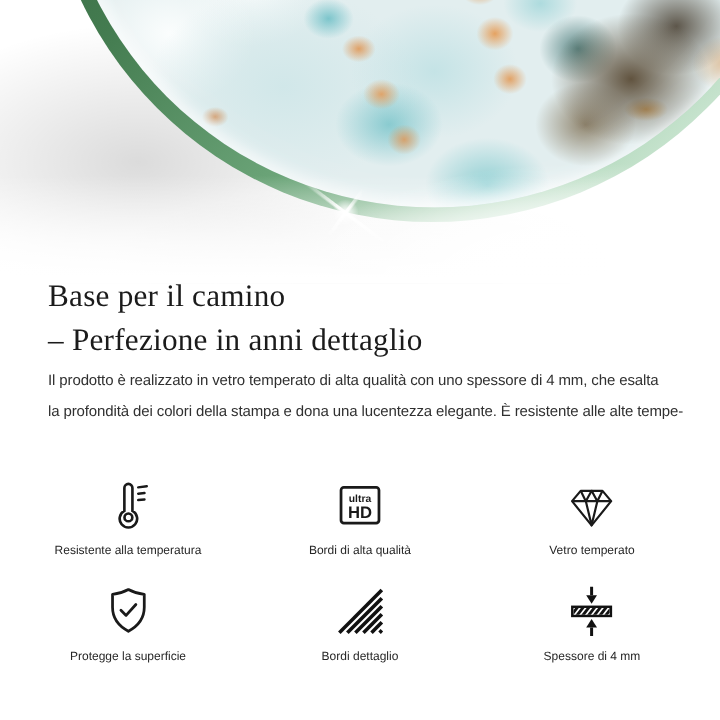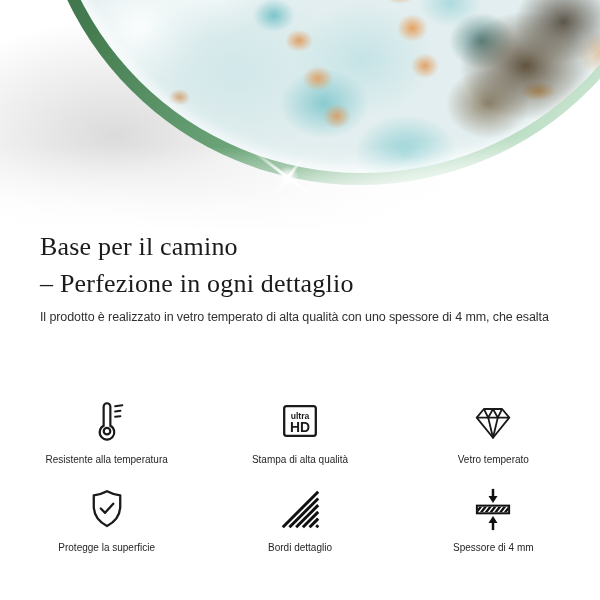--- a/index.html
+++ b/index.html
@@ -112,25 +112,26 @@
     <div class="hero-fade"></div>
     <div class="sparkle">
       <div class="ray ray1"></div>
       <div class="ray ray2"></div>
       <div class="core"></div>
     </div>
   </div>
 
   <div class="title">
     <div>Base per il camino</div>
-    <div>– Perfezione in ogni dettaglio</div>
+    <div>– Perfezione in anni dettaglio</div>
   </div>
 
   <div class="paragraph">
     <div class="line">Il prodotto è realizzato in vetro temperato di alta qualità con uno spessore di 4 mm, che esalta</div>
+    <div class="line">la profondità dei colori della stampa e dona una lucentezza elegante. È resistente alle alte tempe-</div>
   </div>
 
   <div class="features">
 
     <div class="feature">
       <div class="icon-box">
         <svg class="icn" width="46" height="46" viewBox="0 0 48 48" fill="none" stroke="#1a1a1a" stroke-width="2.3">
           <path d="M20.5 29 L20.5 9 A3.5 3.5 0 0 1 27.5 9 L27.5 29 A7.6 7.6 0 1 1 20.5 29 Z"></path>
           <circle cx="24" cy="34.6" r="3.4"></circle>
           <g stroke-linecap="round" stroke-width="2.1">
@@ -144,21 +145,21 @@
     </div>
 
     <div class="feature">
       <div class="icon-box">
         <svg class="icn" width="46" height="46" viewBox="0 0 48 48">
           <rect x="7.5" y="8.5" width="33" height="31" rx="2.5" fill="none" stroke="#1a1a1a" stroke-width="2.4"></rect>
           <text x="24" y="21.5" text-anchor="middle" font-family="Liberation Sans, sans-serif" font-size="9" font-weight="600" fill="#1a1a1a">ultra</text>
           <text x="24" y="35" text-anchor="middle" font-family="Liberation Sans, sans-serif" font-size="14.5" font-weight="800" fill="#1a1a1a">HD</text>
         </svg>
       </div>
-      <div class="label">Stampa di alta qualità</div>
+      <div class="label">Bordi di alta qualità</div>
     </div>
 
     <div class="feature">
       <div class="icon-box">
         <svg class="icn" width="46" height="46" viewBox="0 0 48 48" fill="none" stroke="#1a1a1a" stroke-width="1.9" stroke-linejoin="round">
           <path d="M14.5 11.5 L33.5 11.5 L41 20.5 L24 41.5 L7 20.5 Z"></path>
           <polyline points="14.5,11.5 19,20.5 24,11.5 29,20.5 33.5,11.5"></polyline>
           <line x1="7" y1="20.5" x2="41" y2="20.5"></line>
           <polyline points="19,20.5 24,41.5 29,20.5"></polyline>
         </svg>

